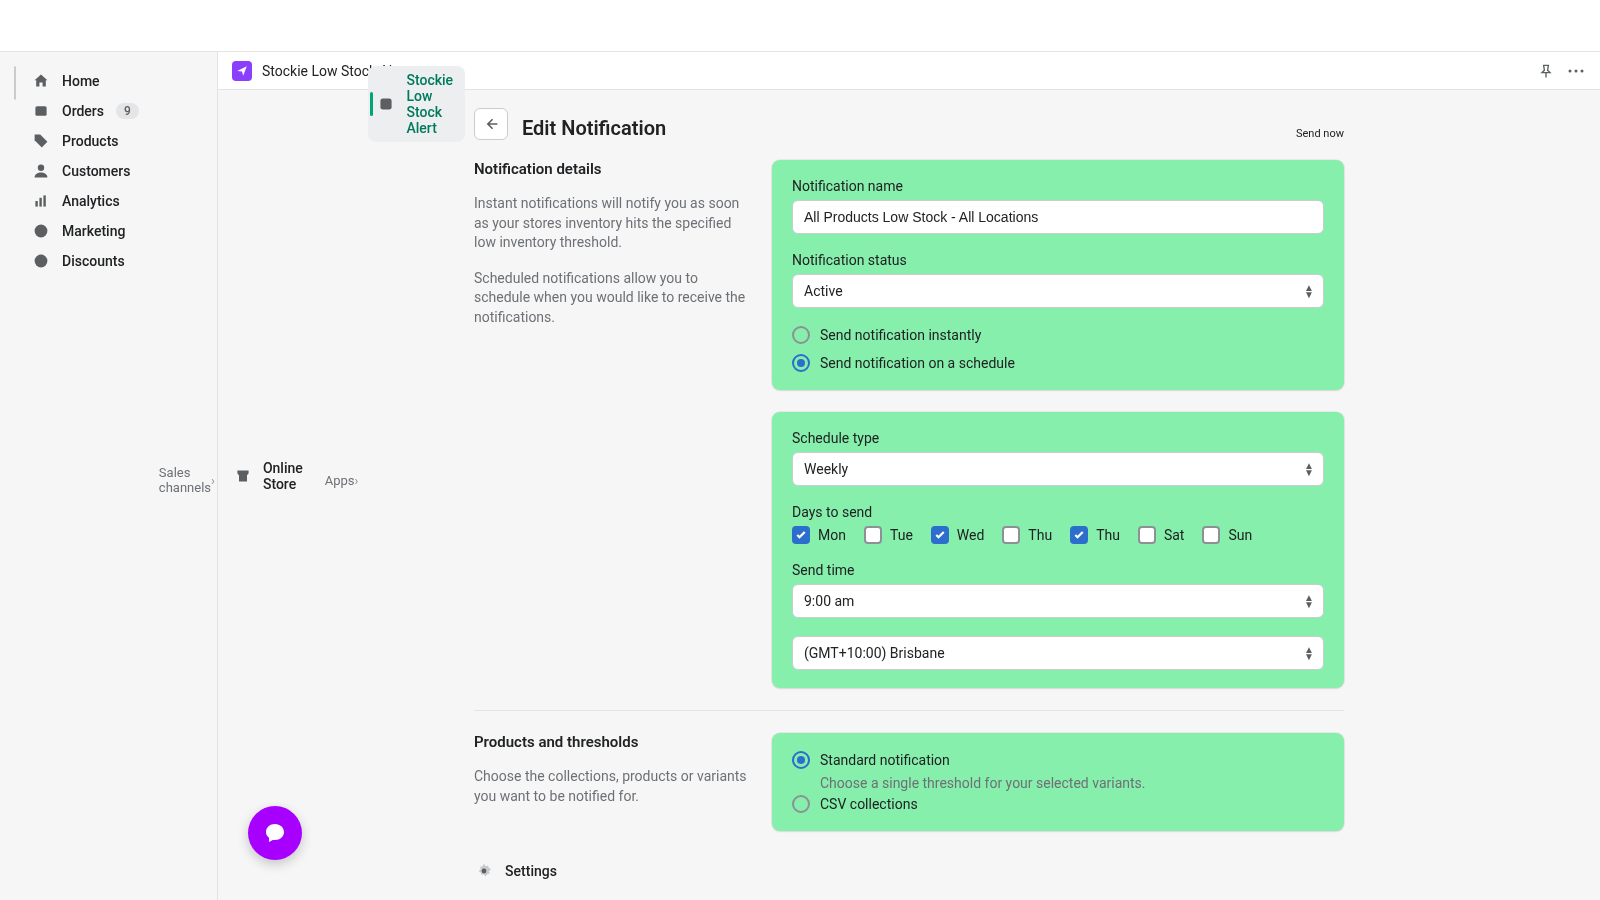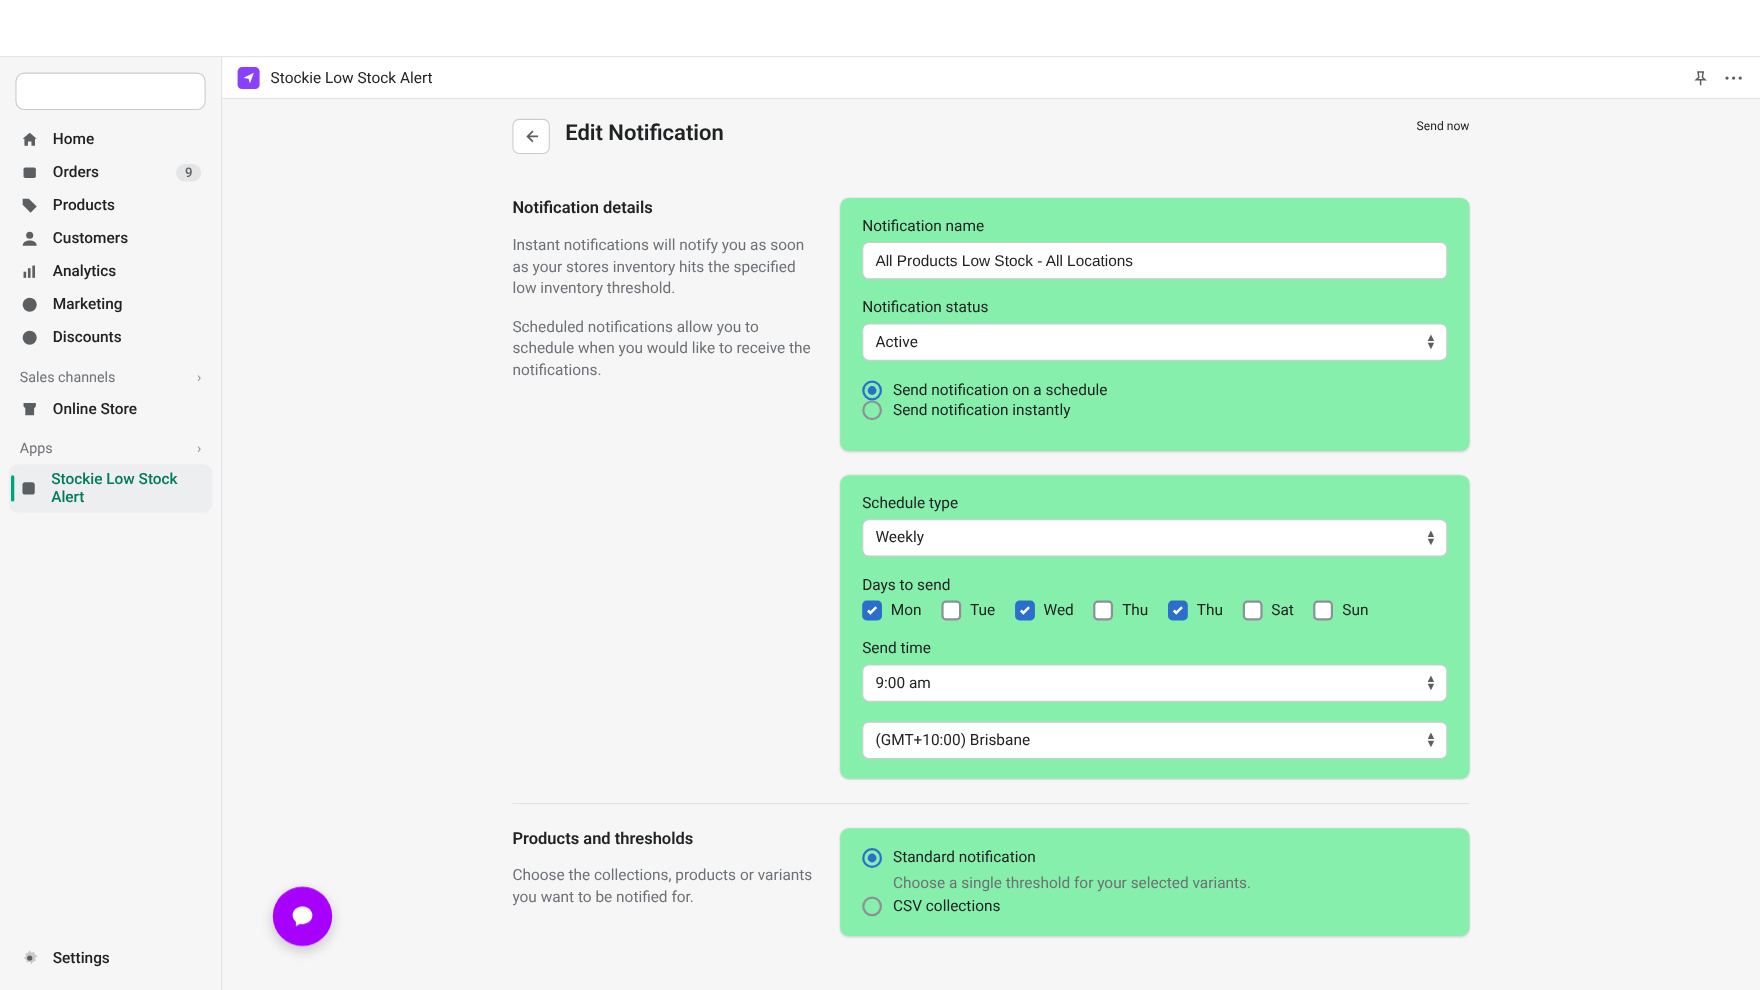--- a/index.html
+++ b/index.html
@@ -1,37 +1,37 @@
 <!DOCTYPE html>
 <html><head>
 <meta charset="utf-8">
 <style>
 * { box-sizing: border-box; margin: 0; padding: 0; }
 body { font-family: -apple-system, BlinkMacSystemFont, "Segoe UI", Roboto, Helvetica, Arial, sans-serif; font-size: 14px; color: #202223; background: #f6f6f7; }
 .topbar { height: 52px; background: #fff; border-bottom: 1px solid #e1e3e5; }
 .layout { display: flex; height: calc(900px - 52px); width: 1600px; }
-.sidebar { width: 202px; background: #f6f6f7; border-right: 1px solid #e1e3e5; padding: 14px 8px; display: flex; flex-direction: column; position: relative; }
+.sidebar { width: 218px; background: #f6f6f7; border-right: 1px solid #e1e3e5; padding: 14px 8px; display: flex; flex-direction: row; position: relative; }
 .search-box { height: 34px; border: 1px solid #c9cccf; border-radius: 8px; background: #fff; margin: 0 6px 12px 6px; }
 .nav-item { display: flex; align-items: center; gap: 12px; padding: 6px 10px; border-radius: 8px; cursor: pointer; color: #202223; font-weight: 500; font-size: 14px; }
 .nav-item .icon { width: 18px; height: 18px; display: flex; align-items: center; justify-content: center; color: #5c5f62; }
 .nav-item .badge { margin-left: auto; background: #e4e5e7; color: #5c5f62; border-radius: 10px; padding: 1px 8px; font-size: 12px; font-weight: 500; }
 .section-head { display: flex; align-items: center; justify-content: space-between; padding: 14px 10px 6px 10px; color: #6d7175; font-size: 13px; font-weight: 400; }
 .section-head .chev { color: #8c9196; }
 .nav-item.active { background: #edeeef; color: #007a5c; }
 .nav-item.active::before { content:""; position:absolute; left:2px; width:3px; height:24px; background:#00a47c; border-radius:3px; }
 .nav-wrap { position: relative; }
 .settings-row { margin-top: auto; }
 .content { flex: 1; display: flex; flex-direction: column; overflow: hidden; }
 .app-header { height: 38px; background: #fff; border-bottom: 1px solid #e1e3e5; display: flex; align-items: center; padding: 0 14px; gap: 10px; font-size: 14px; color: #202223; }
 .app-logo { width: 20px; height: 20px; background: #8a3ffc; border-radius: 4px; display: flex; align-items: center; justify-content: center; color: #fff; }
 .app-header .right { margin-left: auto; display: flex; gap: 10px; color: #5c5f62; }
 .icon-btn { width: 20px; height: 20px; display: flex; align-items: center; justify-content: center; cursor: pointer; }
 .main-scroll { flex: 1; overflow-y: auto; }
 .page-wrap { max-width: 870px; margin: 0 auto; padding: 18px 0 40px 0; }
-.page-head { display: flex; align-items: flex-start; gap: 14px; margin-bottom: 40px; }
+.page-head { display: flex; align-items: flex-end; gap: 14px; margin-bottom: 20px; }
 .back-btn { width: 34px; height: 32px; border: 1px solid #c9cccf; background: #fff; border-radius: 6px; display: flex; align-items: center; justify-content: center; cursor: pointer; }
 .page-title { font-size: 20px; font-weight: 600; }
 .send-now { margin-left: auto; color: #202223; font-size: 11px; cursor: pointer; }
 .section-row { display: flex; gap: 24px; margin-bottom: 22px; }
 .section-left { width: 274px; flex-shrink: 0; }
 .section-left h2 { font-size: 15px; font-weight: 600; margin-bottom: 16px; }
 .section-left p { font-size: 14px; color: #6d7175; line-height: 1.4; margin-bottom: 16px; }
 .card { flex: 1; background: #86efac; border-radius: 8px; box-shadow: 0 0 0 1px rgba(0,0,0,0.05), 0 1px 2px rgba(0,0,0,0.08); padding: 18px 20px; }
 .field { margin-bottom: 18px; }
 .field:last-child { margin-bottom: 0; }
@@ -217,27 +217,27 @@
             </div>
             <div class="field">
               <label class="field-label">Notification status</label>
               <div class="select-wrap">
                 <div class="select" style="display:flex;align-items:center;">
                     <span>Active</span>
                   </div>
                 <div class="select-arrows">▲<br>▼</div>
               </div>
             </div>
+            <div class="radio-row">
+              <span class="radio"></span>
+              <span>Send notification instantly</span>
+            </div>
             <div class="radio-row" style="margin-bottom:0;">
               <span class="radio checked"></span>
               <span>Send notification on a schedule</span>
-            </div>
-            <div class="radio-row">
-              <span class="radio"></span>
-              <span>Send notification instantly</span>
             </div>
           </div>
         </div>
 
         <div class="section-row">
           <div class="section-left"></div>
           <div class="card">
             <div class="field">
               <label class="field-label">Schedule type</label>
               <div class="select-wrap">

